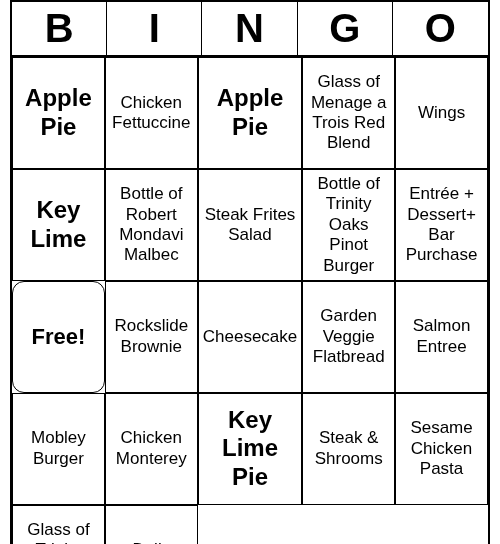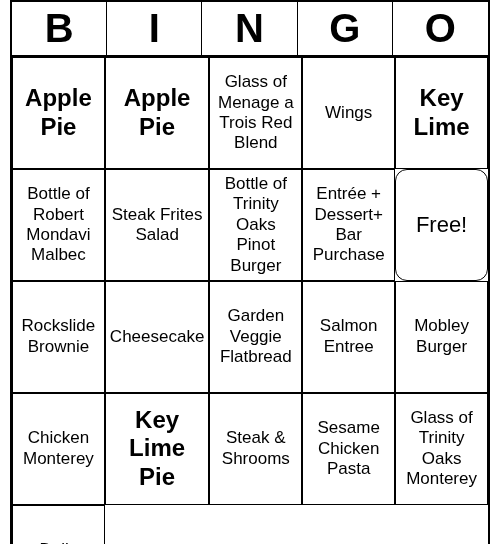--- a/index.html
+++ b/index.html
@@ -47,41 +47,44 @@
       font-size: 17px;
       line-height: 1.2;
     }
     .bingo-cell.large-text {
       font-size: 24px;
       font-weight: bold;
       justify-content: center;
     }
     .bingo-cell.free {
       font-size: 22px;
-      font-weight: normal;
+      font-weight: bold;
       border-radius: 12px;
     }
     .bingo-cell span {
       display: block;
     }
   </style>
 </head>
 <body>
 
 <div class="bingo-card">
   <div class="bingo-header">
   <div class="bingo-header-cell">B</div>
       <div class="bingo-header-cell">I</div>
       <div class="bingo-header-cell">N</div>
       <div class="bingo-header-cell">G</div>
       <div class="bingo-header-cell">O</div>
     </div>
   <div class="bingo-grid">
   <div class="bingo-cell large-text">
         <span>Apple Pie</span>
+      </div>
+      <div class="bingo-cell">
+        <span>Chicken Fettuccine</span>
       </div>
       <div class="bingo-cell large-text">
         <span>Apple Pie</span>
       </div>
       <div class="bingo-cell">
         <span>Glass of Menage a Trois Red Blend</span>
       </div>
       <div class="bingo-cell">
         <span>Wings</span>
       </div>

